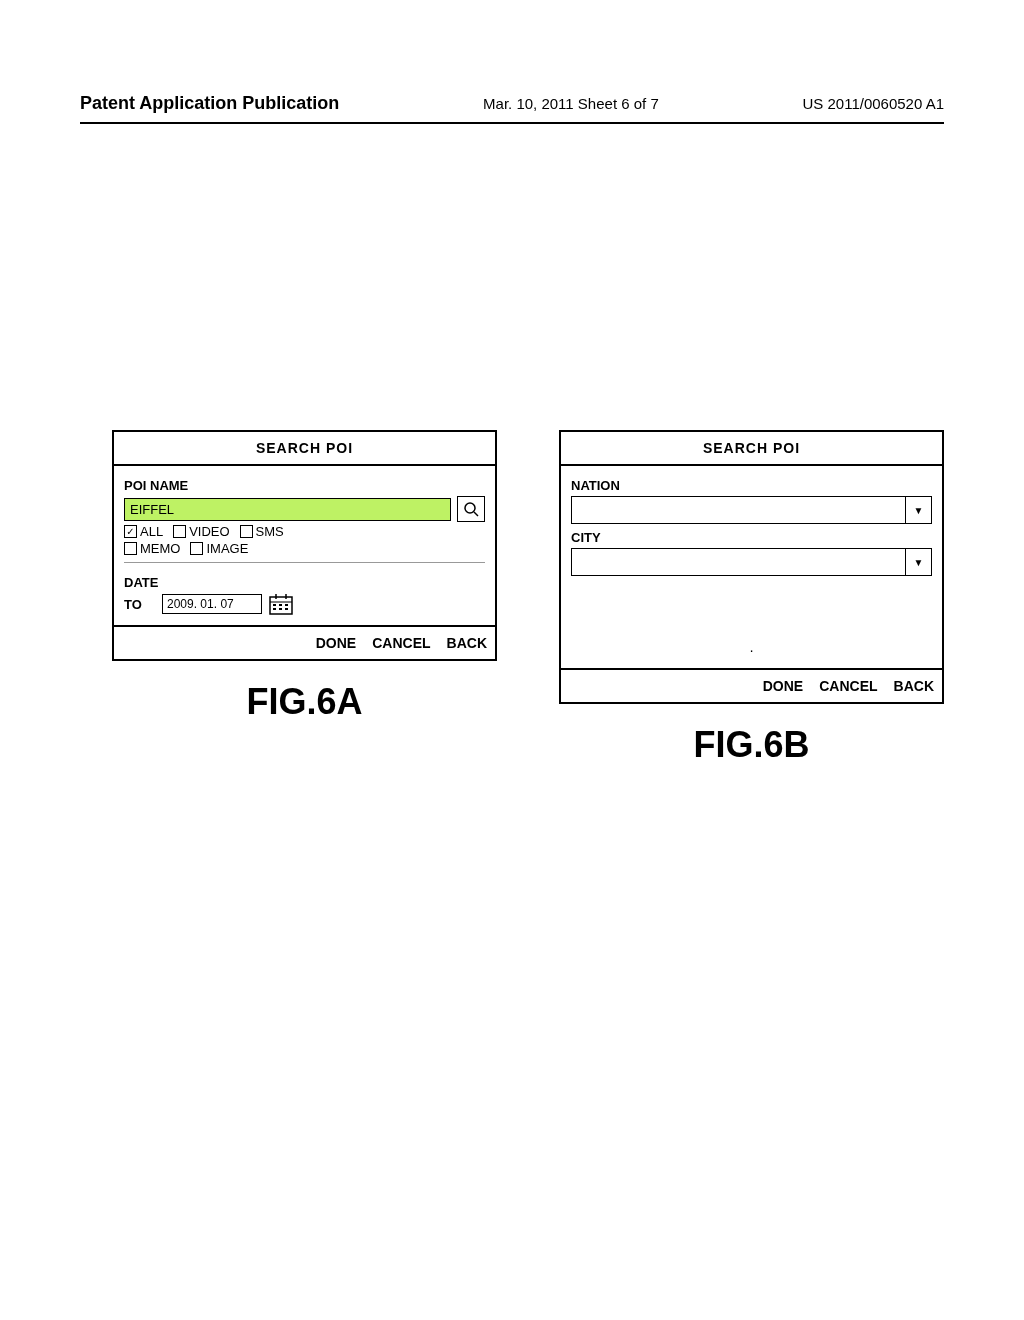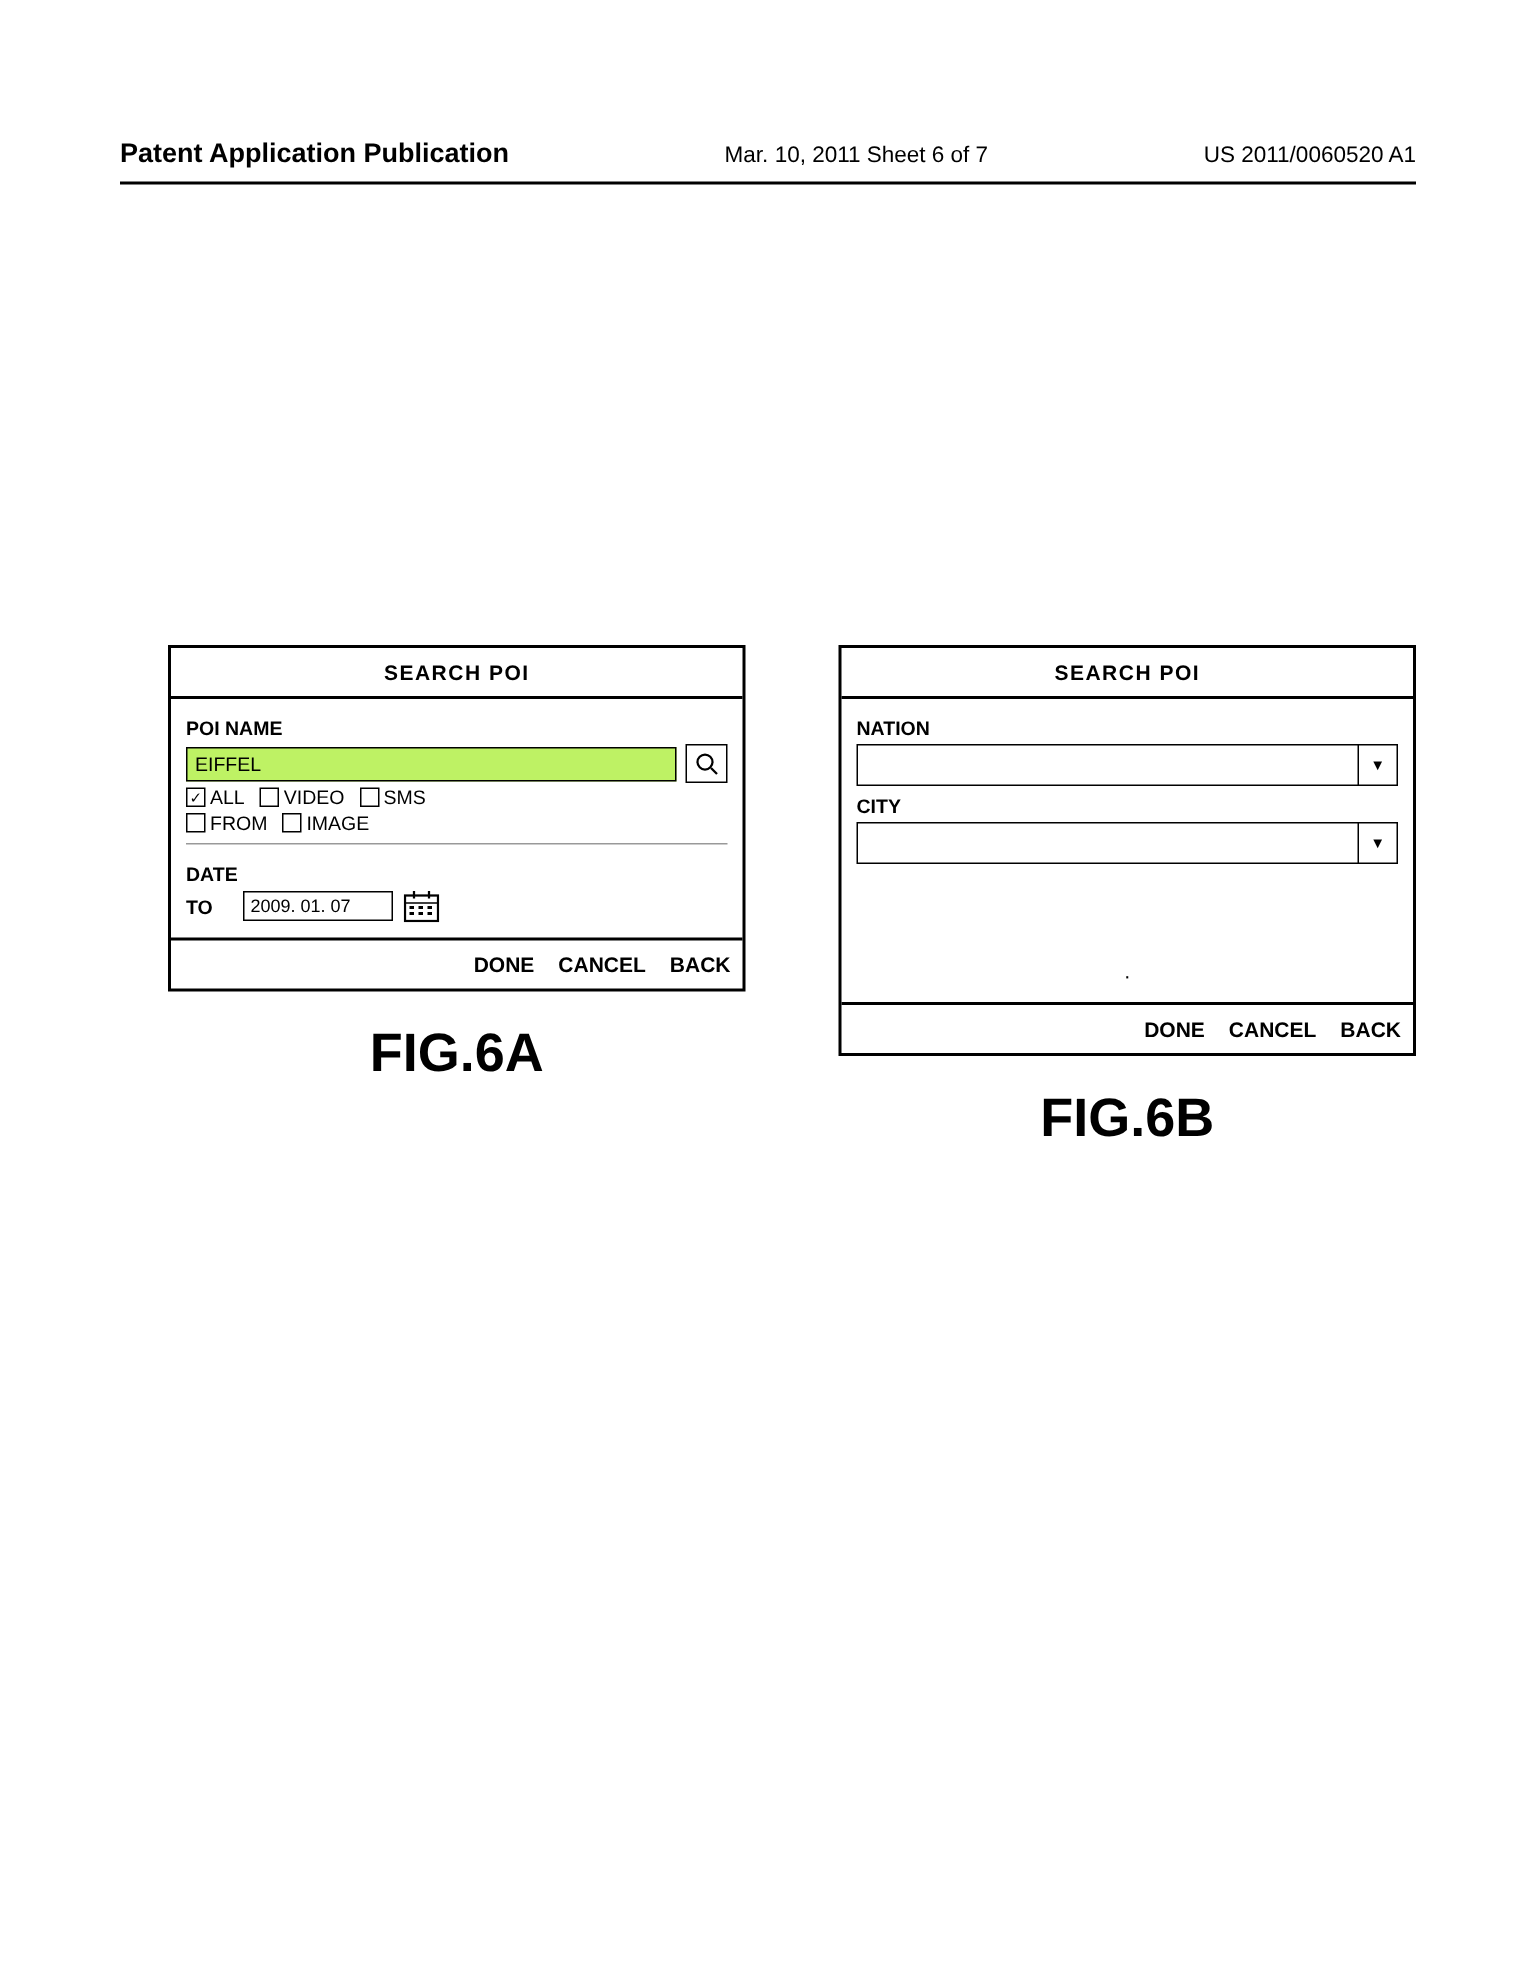--- a/index.html
+++ b/index.html
@@ -276,21 +276,21 @@
             <span>VIDEO</span>
           </label>
           <label class="checkbox-item">
             <div class="checkbox"></div>
             <span>SMS</span>
           </label>
         </div>
         <div class="checkbox-row">
           <label class="checkbox-item">
             <div class="checkbox"></div>
-            <span>FROM</span>
+            <span>MEMO</span>
           </label>
           <label class="checkbox-item">
             <div class="checkbox"></div>
             <span>IMAGE</span>
           </label>
         </div>
 
         <div class="date-section">
           <div class="field-label">DATE</div>
           <div class="date-row">

